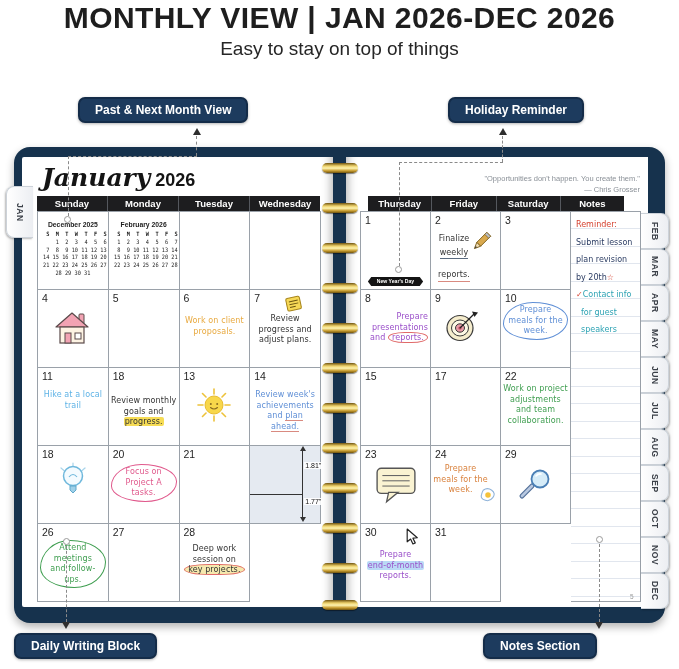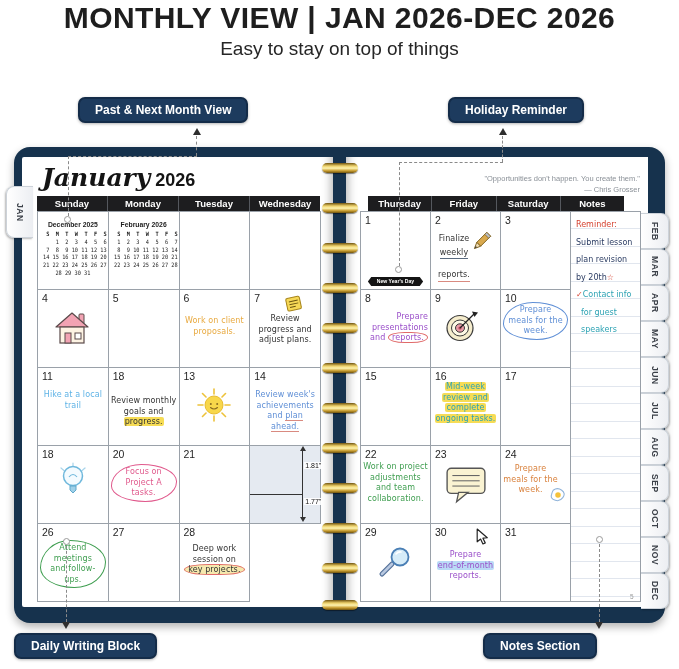--- a/index.html
+++ b/index.html
@@ -435,26 +435,20 @@
       <span class="daynum">10</span>
       <div class="entry" style="top:12px;">
         <span class="bubble c-blue">Prepare meals for the week.</span>
       </div>
     </div>
 
     <div class="cell">
       <span class="daynum">15</span>
     </div>
     <div class="cell">
-      <span class="daynum">16</span>
-      <div class="entry" style="top:14px;">
-        <span class="hl-y c-teal">Mid-week review and complete ongoing tasks.</span>
-      </div>
-    </div>
-    <div class="cell">
       <span class="daynum">17</span>
     </div>
 
     <div class="cell">
       <span class="daynum">22</span>
       <div class="entry c-green" style="top:16px;">Work on project adjustments and team collaboration.</div>
     </div>
     <div class="cell">
       <span class="daynum">23</span>
       <span class="icn" style="left:14px;top:20px;">

